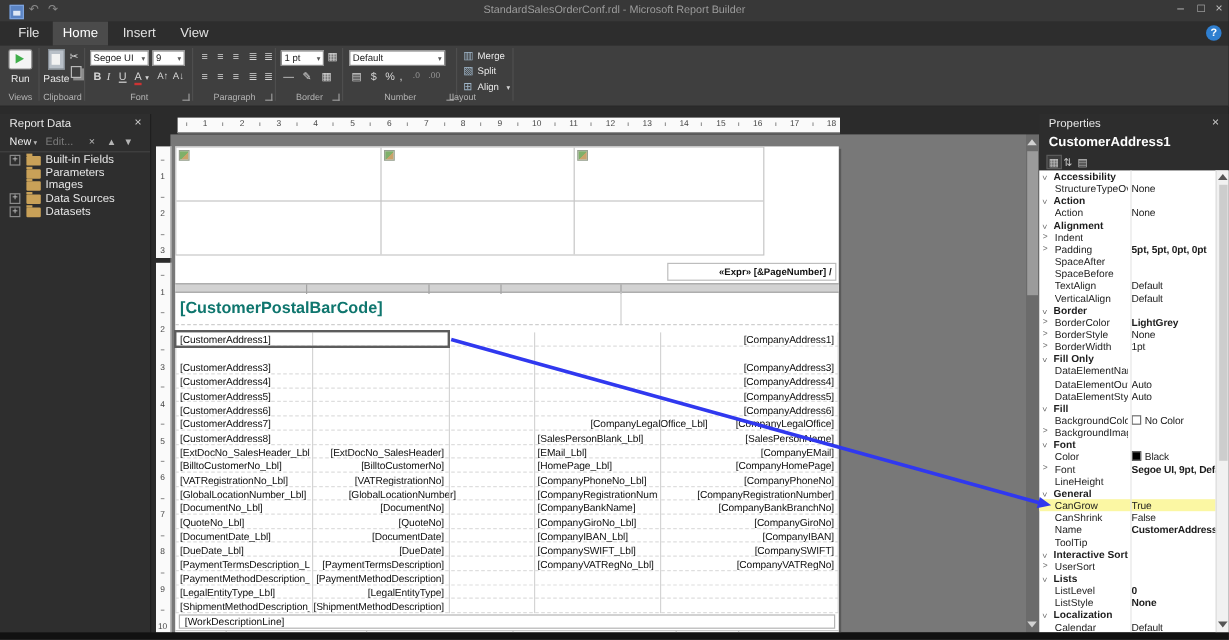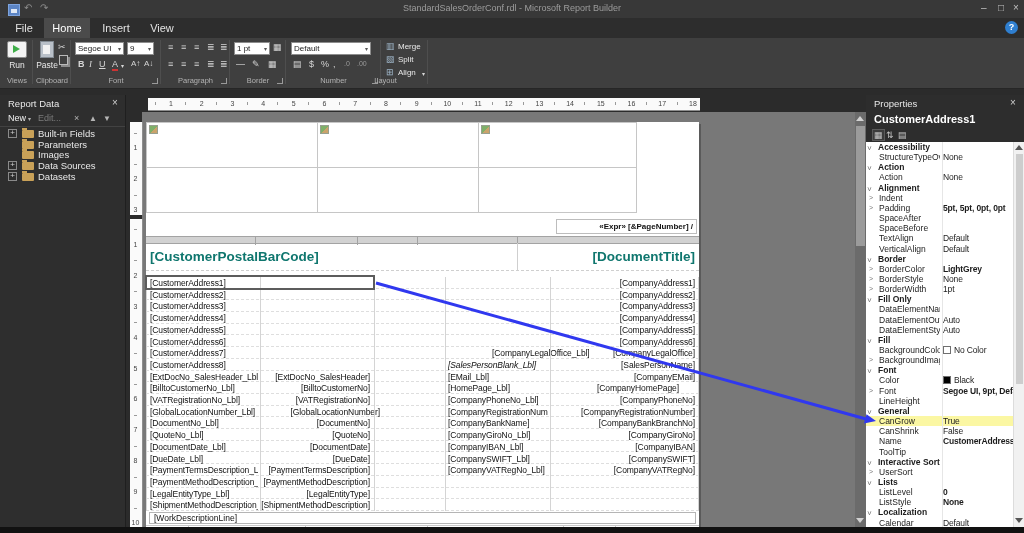--- a/index.html
+++ b/index.html
@@ -340,36 +340,29 @@
     <div class="abs graystrip" id="graystrip">
         <div class="abs gssep" style="left: 109px;"></div>
         <div class="abs gssep" style="left: 211px;"></div>
         <div class="abs gssep" style="left: 271px;"></div>
         <div class="abs gssep" style="left: 371px;"></div>
       </div>
 
     <div class="abs titlerow">
       <div class="abs tvline" style="left:371px;top:0;height:28px;background:#cfcfcf;"></div>
       <div class="abs bigfield tx" style="left:4px;top:0;width:360px;">[CustomerPostalBarCode]</div>
-      <div class="abs bigfield tx" style="left:375px;top:0;width:174px;text-align:right;">[DocumentTitle]</div>
     </div>
 
     <div class="abs" id="fieldtable" style="left:0;top:0;width:553px;height:405px;">
         <div class="abs trow" style="top: 155px; height: 11.7px;">
           <div class="abs cell" style="left: 4px; width: 108px;"><span>[CustomerAddress1]</span></div>
           <div class="abs cell r" style="left: 404px; width: 145px;">
             <span>[CompanyAddress1]</span>
           </div>
         </div>
-        <div class="abs trow" style="top: 166.7px; height: 11.7px;">
-          <div class="abs cell" style="left: 4px; width: 108px;"><span>[CustomerAddress2]</span></div>
-          <div class="abs cell r" style="left: 404px; width: 145px;">
-            <span>[CompanyAddress2]</span>
-          </div>
-        </div>
         <div class="abs trow" style="top: 178.4px; height: 11.7px;">
           <div class="abs cell" style="left: 4px; width: 108px;"><span>[CustomerAddress3]</span></div>
           <div class="abs cell r" style="left: 404px; width: 145px;">
             <span>[CompanyAddress3]</span>
           </div>
         </div>
         <div class="abs trow" style="top: 190.1px; height: 11.7px;">
           <div class="abs cell" style="left: 4px; width: 108px;"><span>[CustomerAddress4]</span></div>
           <div class="abs cell r" style="left: 404px; width: 145px;">
             <span>[CompanyAddress4]</span>
@@ -389,42 +382,42 @@
         </div>
         <div class="abs trow" style="top: 225.2px; height: 11.7px;">
           <div class="abs cell" style="left: 4px; width: 108px;"><span>[CustomerAddress7]</span></div>
           <div class="abs cell" style="left: 302px; width: 100px; margin-left: 44px;"><span>[CompanyLegalOffice_Lbl]</span></div>
           <div class="abs cell r" style="left: 404px; width: 145px;">
             <span>[CompanyLegalOffice]</span>
           </div>
         </div>
         <div class="abs trow" style="top: 236.9px; height: 11.7px;">
           <div class="abs cell" style="left: 4px; width: 108px;"><span>[CustomerAddress8]</span></div>
-          <div class="abs cell" style="left: 302px; width: 100px; font-style: italic;"><span>[SalesPersonBlank_Lbl]</span></div>
+          <div class="abs cell" style="left: 302px; width: 100px;"><span>[SalesPersonBlank_Lbl]</span></div>
           <div class="abs cell r" style="left: 404px; width: 145px;">
             <span>[SalesPersonName]</span>
           </div>
         </div>
         <div class="abs trow" style="top: 248.6px; height: 11.7px;">
           <div class="abs cell" style="left: 4px; width: 108px;"><span>[ExtDocNo_SalesHeader_Lbl]</span></div>
           <div class="abs cell r" style="left: 114px; width: 110px;">
             <span>[ExtDocNo_SalesHeader]</span>
           </div>
           <div class="abs cell" style="left: 302px; width: 100px;"><span>[EMail_Lbl]</span></div>
           <div class="abs cell r" style="left: 404px; width: 145px;">
             <span>[CompanyEMail]</span>
           </div>
         </div>
         <div class="abs trow" style="top: 260.3px; height: 11.7px;">
           <div class="abs cell" style="left: 4px; width: 108px;"><span>[BilltoCustomerNo_Lbl]</span></div>
           <div class="abs cell r" style="left: 114px; width: 110px;">
             <span>[BilltoCustomerNo]</span>
           </div>
           <div class="abs cell" style="left: 302px; width: 100px;"><span>[HomePage_Lbl]</span></div>
-          <div class="abs cell r" style="left: 404px; width: 129px;">
+          <div class="abs cell r" style="left: 404px; width: 145px;">
             <span>[CompanyHomePage]</span>
           </div>
         </div>
         <div class="abs trow" style="top: 272px; height: 11.7px;">
           <div class="abs cell" style="left: 4px; width: 108px;"><span>[VATRegistrationNo_Lbl]</span></div>
           <div class="abs cell r" style="left: 114px; width: 110px;">
             <span>[VATRegistrationNo]</span>
           </div>
           <div class="abs cell" style="left: 302px; width: 100px;"><span>[CompanyPhoneNo_Lbl]</span></div>
           <div class="abs cell r" style="left: 404px; width: 145px;">

